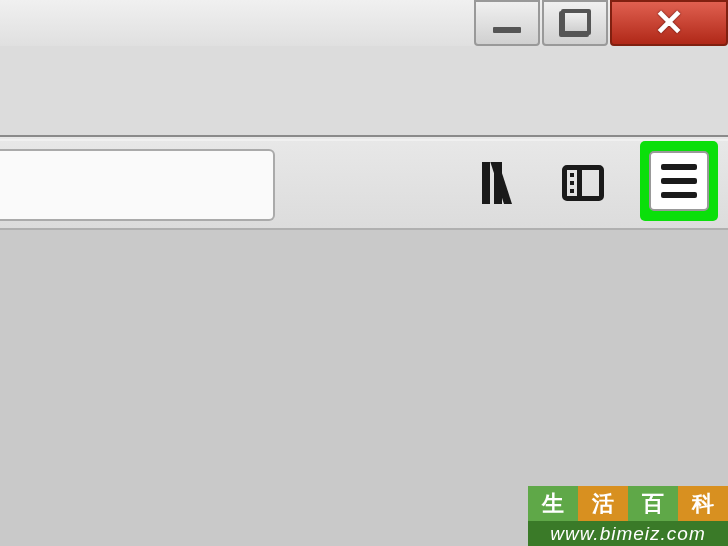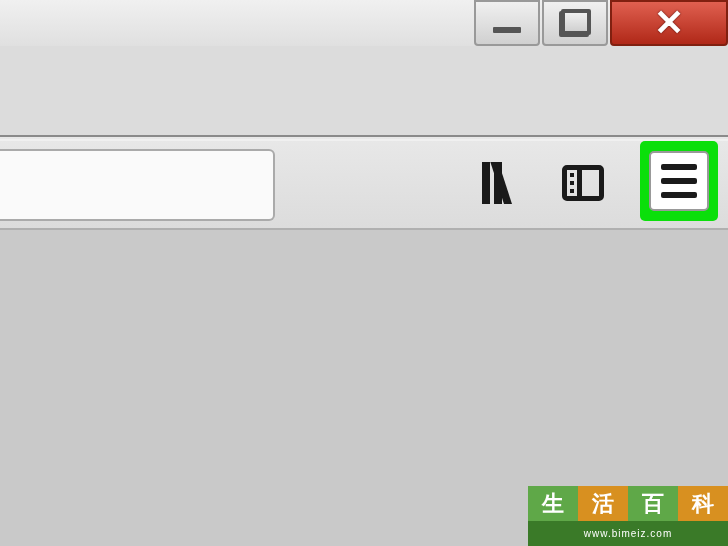--- a/index.html
+++ b/index.html
@@ -305,22 +305,23 @@
     .wm-char:nth-child(3) { background: #5fa848; }
     .wm-char:nth-child(4) { background: #d89020; }
     
     .wm-bottom {
       height: 25px;
       background: #3a7a28;
       display: flex;
       align-items: center;
       justify-content: center;
       color: #fff;
-      font-size: 10px;
+      font-size: 19px;
       letter-spacing: 1px;
+      font-style: italic;
     }
   </style>
 </head>
 <body>
 
 <div class="title-bar">
   <div class="window-controls">
     <div class="wc-btn wc-minimize" title="Minimize">
       <div class="minimize-icon"></div>
     </div>

